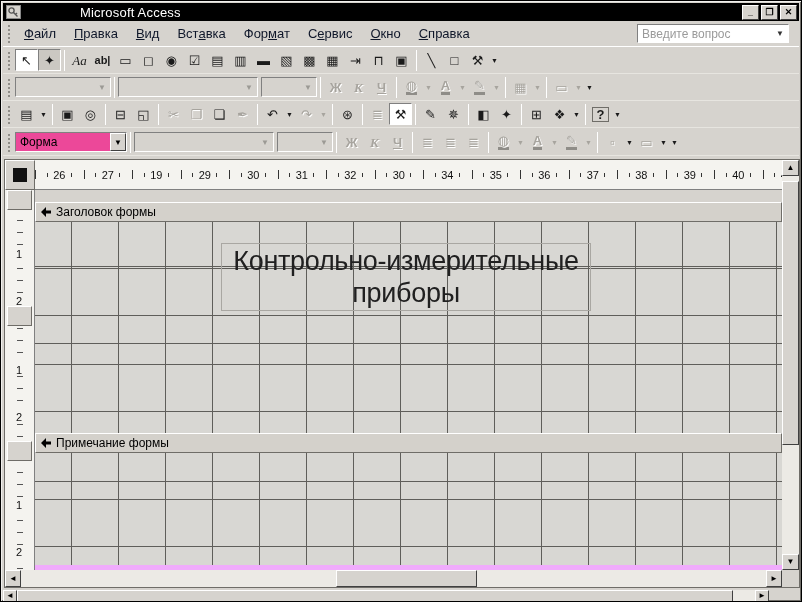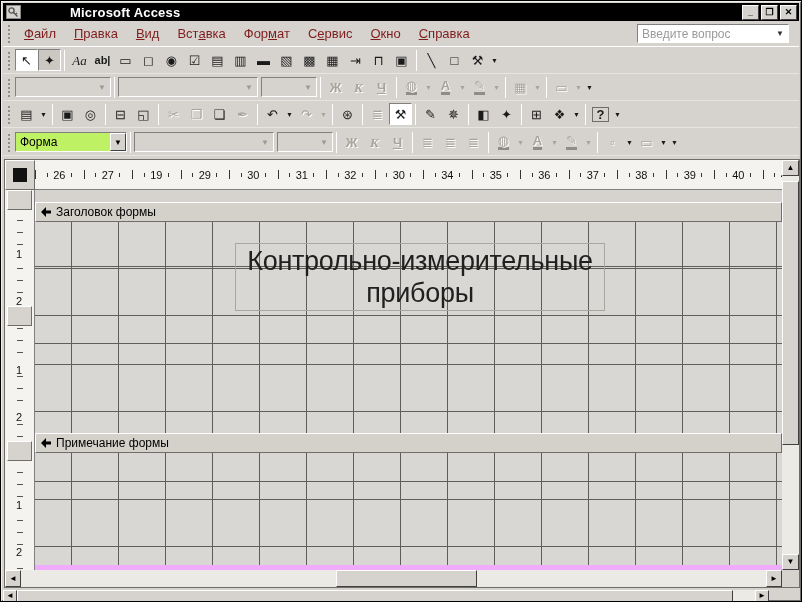--- a/index.html
+++ b/index.html
@@ -3,27 +3,27 @@
 <meta charset="utf-8">
 <style>
   html,body{margin:0;padding:0;background:#808080;font-family:"Liberation Sans",sans-serif;}
   *{box-sizing:border-box;}
   .window{position:relative;width:802px;height:602px;background:#d6d3ce;border:1px solid #000;
           box-shadow:inset 1px 1px 0 #f0efec, inset -1px -1px 0 #6f6d68;overflow:hidden;}
   
   .titlebar{position:absolute;left:2px;top:2px;right:2px;height:18px;background:#000;color:#fff;
             display:flex;align-items:center;padding:0 2px;}
   .app-icon{width:15px;height:14px;background:#d6d3ce;border:1px solid #888;display:flex;align-items:center;justify-content:center;margin-left:1px;}
-  .titlebar .ttl{flex:1;font-size:13px;font-weight:bold;margin-left:5px;letter-spacing:.2px;padding-left:44px;}
+  .titlebar .ttl{flex:1;font-size:13px;font-weight:normal;margin-left:15px;letter-spacing:.2px;padding-left:44px;}
   .cap-btn{width:17px;height:15px;background:#d6d3ce;border:1px solid;border-color:#fff #404040 #404040 #fff;
            color:#000;font-size:9px;font-weight:bold;display:flex;align-items:center;justify-content:center;margin-left:2px;line-height:1;}
   
   .menubar{position:absolute;left:2px;top:20px;right:2px;height:26px;display:flex;align-items:center;padding:0 2px;border-bottom:1px solid #fff;}
   .grip{width:4px;height:19px;margin:0 4px 0 2px;background-image:radial-gradient(#8f8d88 40%,transparent 42%);background-size:4px 4px;}
-  .menu-item{padding:3px 9px;font-size:13px;color:#7f1d1d;white-space:nowrap;}
+  .menu-item{padding:3px 9px;font-size:13px;color:#0f172a;white-space:nowrap;}
   .mk{text-decoration:underline;}
   .qbox{margin-left:auto;margin-right:8px;width:152px;height:19px;background:#fff;border:1px solid;border-color:#808080 #fff #fff #808080;
         display:flex;align-items:center;font-size:12px;color:#9a9a9a;padding:0 4px;}
   .qbox .qarrow{margin-left:auto;color:#333;font-size:8px;}
   
   .toolbar{position:absolute;left:2px;right:2px;height:27px;display:flex;align-items:center;padding:0 2px;border-bottom:1px solid #e7e5e0;}
   .tb1{top:46px;} .tb2{top:73px;} .tb3{top:100px;} .tb4{top:128px;}
   .sep{width:1px;height:21px;background:#9a9792;border-right:1px solid #fff;margin:0 3px;flex:none;}
   .tb-btn{min-width:23px;height:22px;display:flex;align-items:center;justify-content:center;font-size:13px;color:#1a1a1a;padding:0 2px;flex:none;}
   .tb-btn .ico{line-height:1;}
@@ -31,21 +31,21 @@
   .tb-btn.pressed{background:#fff;border:1px solid;border-color:#808080 #fff #fff #808080;}
   .tb-btn.toggled{background:#cbc8c2;border:1px solid;border-color:#808080 #fff #fff #808080;}
   .dd{width:11px;height:22px;display:flex;align-items:center;justify-content:center;font-size:8px;color:#1a1a1a;flex:none;}
   .dd.dis{color:#a7a49e;}
   .ital{font-style:italic;font-family:"Liberation Serif",serif;}
   .ul{text-decoration:underline;}
   .cbar{border-bottom:3px solid #8f8d88;line-height:1;padding-bottom:0;}
   .combo{height:20px;border:1px solid;border-color:#808080 #fff #fff #808080;background:#d6d3ce;display:flex;align-items:center;
          font-size:12px;color:#000;padding-left:4px;flex:none;}
   .combo .cbtn{margin-left:auto;width:16px;height:18px;display:flex;align-items:center;justify-content:center;font-size:8px;color:#9c9a95;}
-  .combo.en{background:#bef264;}
+  .combo.en{background:#ec4899;}
   .combo.en .cbtn{background:#d6d3ce;border:1px solid;border-color:#fff #404040 #404040 #fff;color:#000;}
   .w95{width:96px;} .w140{width:140px;} .w55{width:56px;} .w110{width:112px;}
   
   .design{position:absolute;left:3px;top:158px;width:796px;height:429px;background:#d6d3ce;border:1px solid #6f6d68;}
   .corner{position:absolute;left:0;top:0;width:30px;height:30px;background:#d6d3ce;border:1px solid;border-color:#fff #6f6d68 #6f6d68 #fff;
           display:flex;align-items:center;justify-content:center;}
   .corner .sq{width:14px;height:14px;background:#111;}
   .hruler{position:absolute;left:30px;top:0;right:17px;height:30px;background:#f4f3ef;border-bottom:1px solid #808080;display:flex;overflow:hidden;}
   .hr-cell{width:48.5px;flex:none;display:flex;align-items:center;justify-content:center;font-size:11px;color:#111;
            background-image:linear-gradient(#333,#333),linear-gradient(#333,#333),linear-gradient(#333,#333);
@@ -58,21 +58,21 @@
   .canvas{position:absolute;left:30px;top:30px;right:17px;bottom:17px;overflow:hidden;background:#f0abfc;margin-top:12px;}
   .sec-bar{height:20px;background:#d4d1cb;border:1px solid;border-color:#fff #6f6d68 #6f6d68 #fff;
            display:flex;align-items:center;padding-left:5px;font-size:12px;color:#000;}
   .flag{width:10px;height:10px;background:#000;margin-right:5px;flex:none;
         clip-path:polygon(0 50%,50% 0,50% 35%,100% 35%,100% 65%,50% 65%,50% 100%);}
   .grid{position:relative;background-color:#d8d7d3;
         background-image:repeating-linear-gradient(to right,#5f5e5a 0 1px,transparent 1px 47px),
                          repeating-linear-gradient(to bottom,#5f5e5a 0 1px,transparent 1px 47px);
         background-position:36px 46px;}
   .g-header{height:96px;} .g-detail{height:115px;} .g-footer{height:112px;}
-  .form-title{position:absolute;left:200px;top:21px;width:370px;height:68px;border:1px solid #a9a7a2;
+  .form-title{position:absolute;left:186px;top:21px;width:370px;height:68px;border:1px solid #a9a7a2;
               display:flex;align-items:center;justify-content:center;text-align:center;
               font-size:27px;line-height:32px;color:#202020;letter-spacing:-.3px;}
   
   .sb-btn{background:#d6d3ce;border:1px solid;border-color:#fff #404040 #404040 #fff;color:#000;font-size:8px;
           display:flex;align-items:center;justify-content:center;flex:none;line-height:1;}
   .vscroll{position:absolute;right:0;top:0;width:17px;bottom:17px;background:#eceae5;}
   .vscroll .up{position:absolute;top:0;left:0;right:0;height:16px;}
   .vscroll .down{position:absolute;bottom:0;left:0;right:0;height:16px;}
   .vscroll .vthumb{position:absolute;left:0;right:0;top:21px;height:264px;background:#d6d3ce;border:1px solid;border-color:#fff #404040 #404040 #fff;}
   .hscroll{position:absolute;left:0;bottom:0;right:17px;height:17px;background:#eceae5;}

